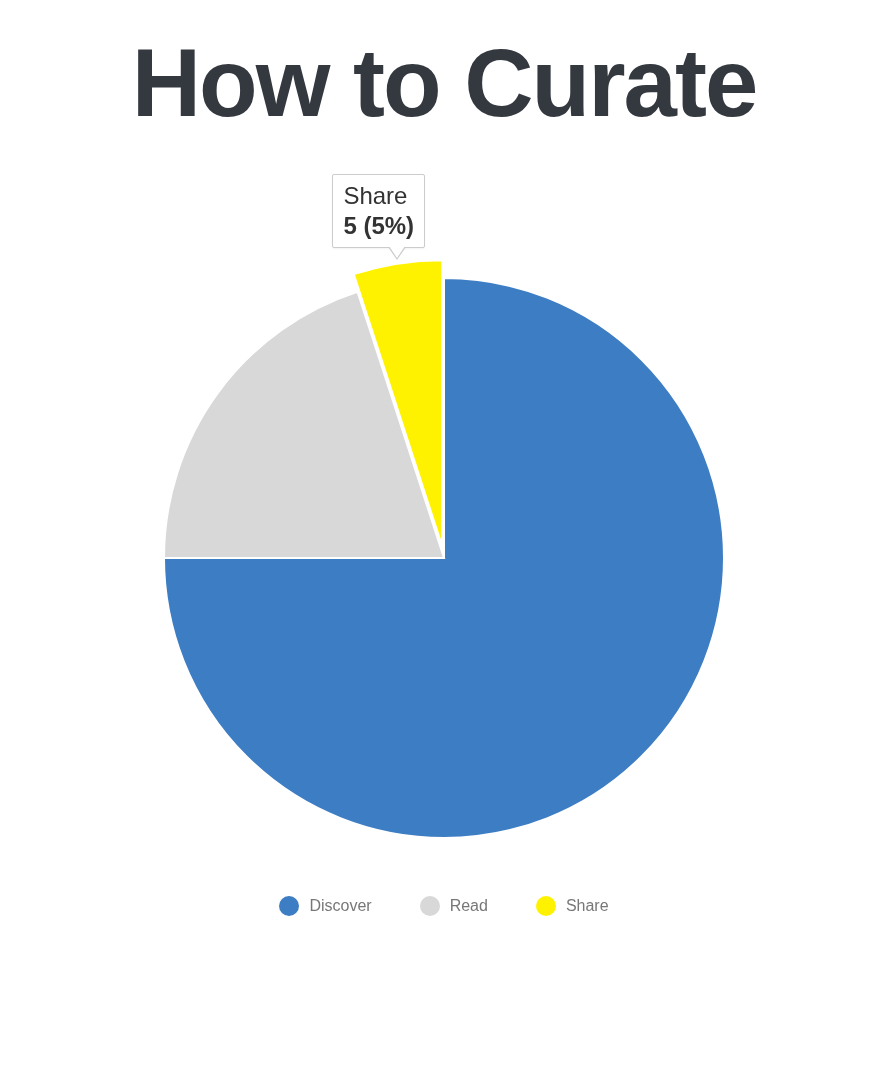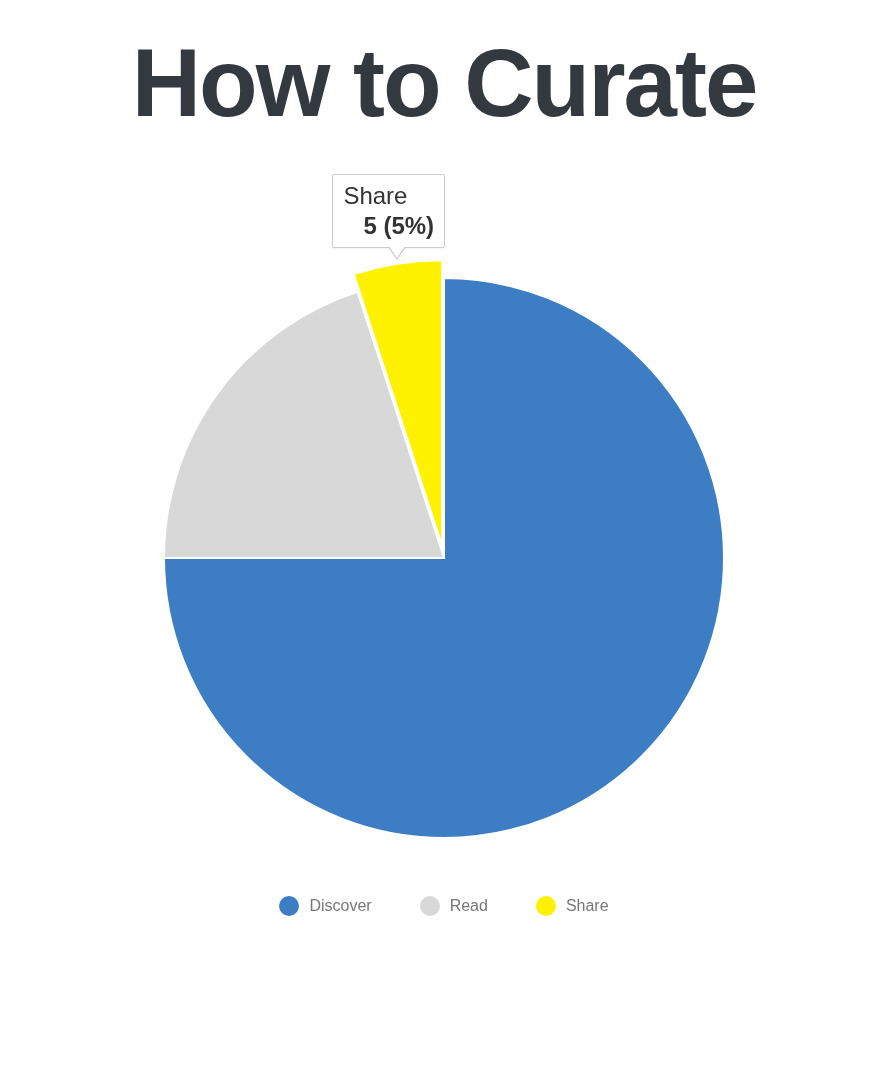--- a/index.html
+++ b/index.html
@@ -1,21 +1,21 @@
 <!DOCTYPE html>
 <html><head>
 <meta charset="utf-8">
 <style>
   html,body{margin:0;padding:0;background:#fff;font-family:-apple-system,BlinkMacSystemFont,"Segoe UI",Helvetica,Arial,sans-serif;}
   .page{width:888px;height:1066px;position:relative;box-sizing:border-box;}
   .title{font-size:96px;font-weight:900;color:#34383f;text-align:center;padding-top:28px;letter-spacing:-2px;}
   .chart-wrap{position:relative;width:100%;display:flex;justify-content:center;margin-top:70px;}
   .pie{display:block;}
   .tooltip{position:absolute;background:#fff;border:1px solid #ccc;border-radius:2px;padding:6px 10px 6px 10px;font-size:24px;color:#333;line-height:1.25;box-shadow:0 1px 2px rgba(0,0,0,.05);}
-  .tooltip .tt-val{font-weight:700;margin-left:20px;}
+  .tooltip .tt-val{font-weight:700;}
   .tooltip .tail{position:absolute;width:0;height:0;}
   .tooltip .tail.outer{border-left:9px solid transparent;border-right:9px solid transparent;border-top:13px solid #ccc;bottom:-13px;left:55px;}
   .tooltip .tail.inner{border-left:8px solid transparent;border-right:8px solid transparent;border-top:12px solid #fff;bottom:-11px;left:56px;}
   .legend{display:flex;justify-content:center;gap:48px;margin-top:48px;font-size:16px;color:#777;}
   .legend-item{display:flex;align-items:center;gap:10px;}
   .swatch{width:20px;height:20px;border-radius:50%;display:inline-block;}
 </style>
 </head>
 <body>
 

